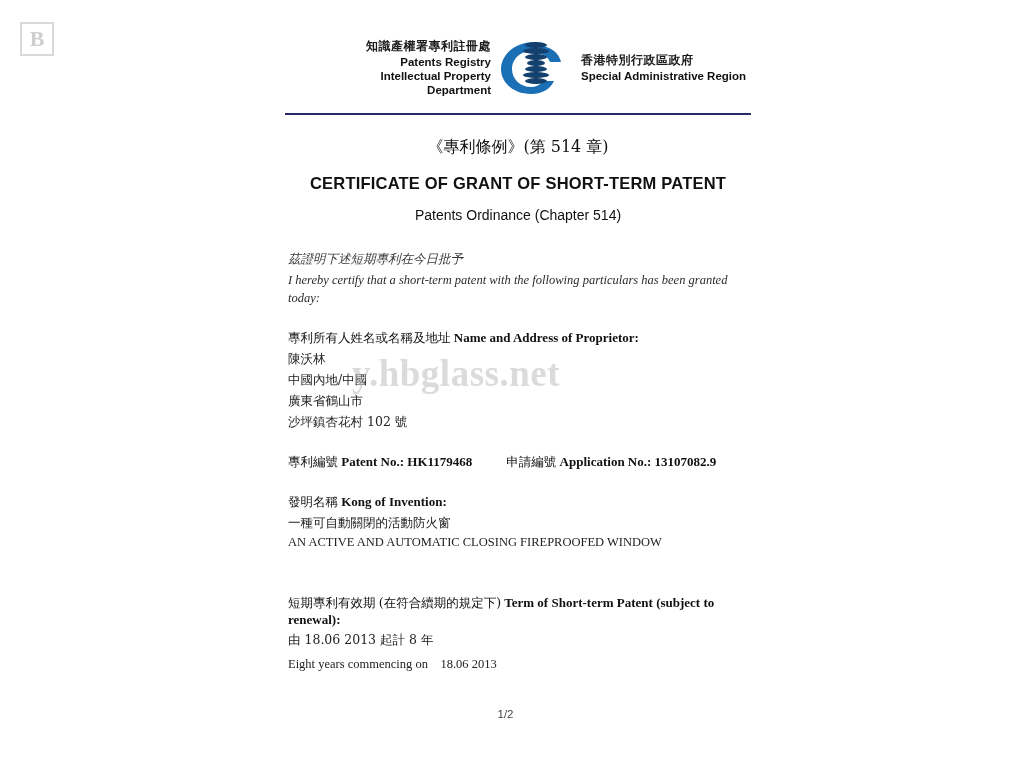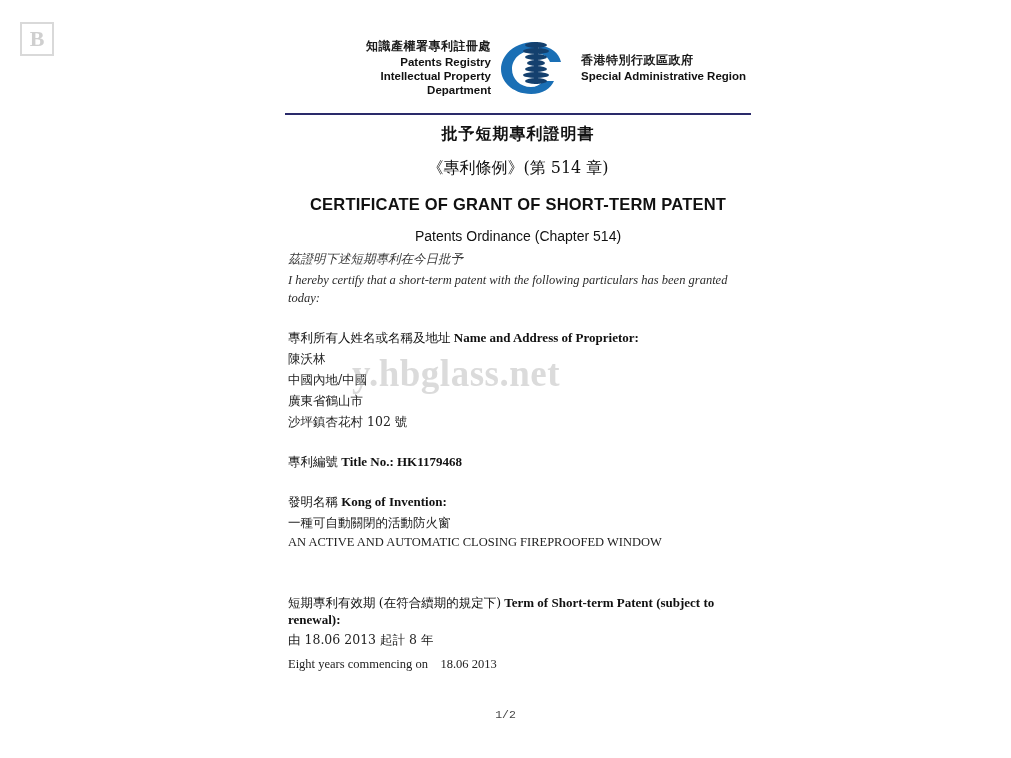--- a/index.html
+++ b/index.html
@@ -184,21 +184,21 @@
     pointer-events: none;
   }
 
   
   .page-num {
     position: absolute;
     left: 0;
     right: 0;
     top: 708px;
     text-align: center;
-    font-family: Liberation Mono, monospace;
+    font-family: Liberation Sans, sans-serif;
     font-size: 11.5px;
     color: #444;
   }
 </style>
 </head>
 <body>
 
 <div class="corner-logo">
   <span>B</span>
 </div>
@@ -229,21 +229,20 @@
 
   <div class="hdr-right">
     <div class="hdr-cn">香港特別行政區政府</div>
     <div class="hdr-text">Special Administrative Region</div>
   </div>
 </div>
 
 <div class="rule"></div>
 
 <div class="titles">
-  <div class="t-cn1">批予短期專利證明書</div>
   <div class="t-cn2">《專利條例》(第 514 章)</div>
   <div class="t-en1">CERTIFICATE OF GRANT OF SHORT-TERM PATENT</div>
   <div class="t-en2">Patents Ordinance (Chapter 514)</div>
 </div>
 
 <div class="body-block">
 
   <div class="line cert-cn">茲證明下述短期專利在今日批予</div>
   <div class="line cert-en">I hereby certify that a short-term patent with the following particulars has been granted today:</div>
 
@@ -254,22 +253,27 @@
     </div>
     <div class="val-cn">陳沃林</div>
     <div class="val-cn">中國內地/中國</div>
     <div class="val-cn">廣東省鶴山市</div>
     <div class="val-cn">沙坪鎮杏花村 102 號</div>
   </div>
 
   <div class="sec inline-row">
     <div class="lbl">
       <span class="cn">專利編號</span>
-      <span class="en">Title No.:</span>
+      <span class="en">Patent No.:</span>
       <span class="en">HK1179468</span>
+    </div>
+    <div class="lbl">
+      <span class="cn">申請編號</span>
+      <span class="en">Application No.:</span>
+      <span class="en">13107082.9</span>
     </div>
   </div>
 
   <div class="sec">
     <div class="lbl">
       <span class="cn">發明名稱</span>
       <span class="en">Kong of Invention:</span>
     </div>
     <div class="val-cn">一種可自動關閉的活動防火窗</div>
     <div class="val-en">AN ACTIVE AND AUTOMATIC CLOSING FIREPROOFED WINDOW</div>

